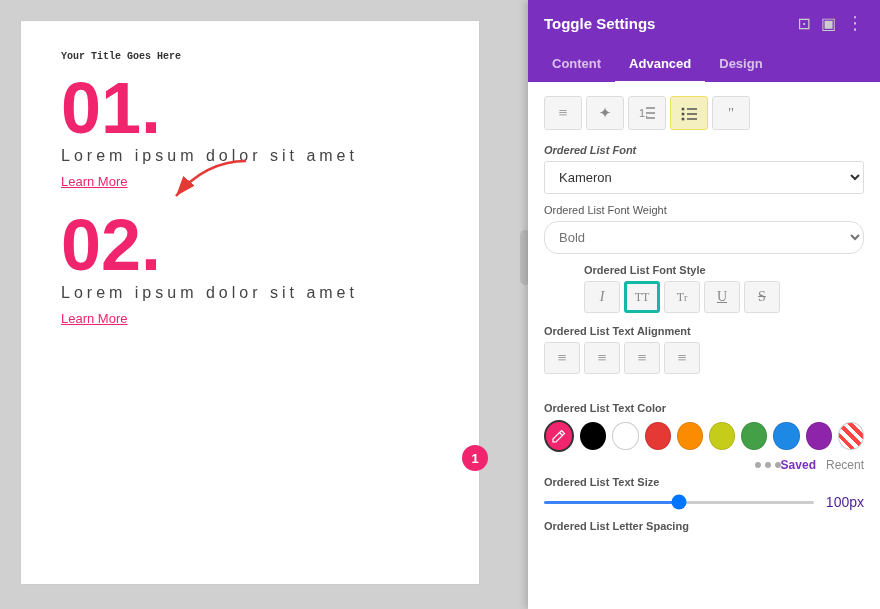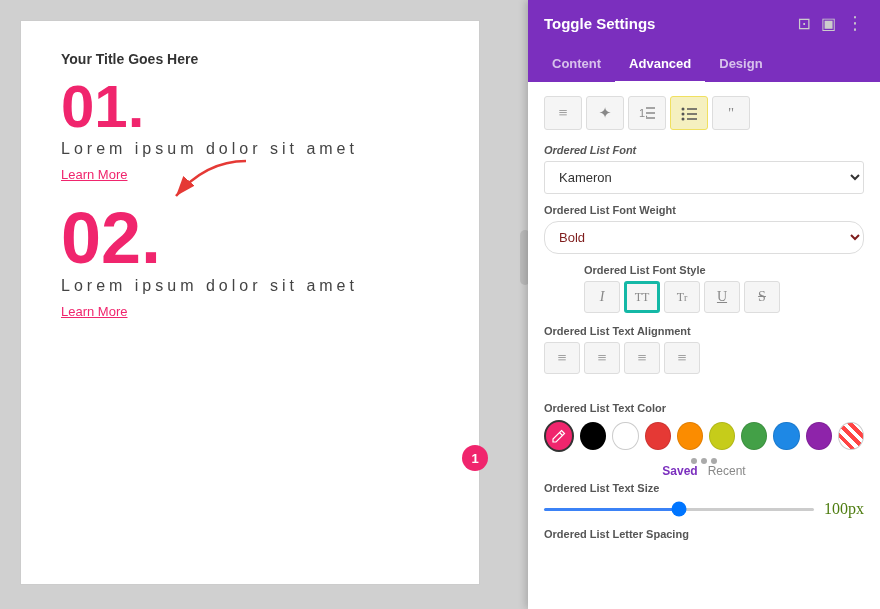--- a/index.html
+++ b/index.html
@@ -4,24 +4,24 @@
   <style>
     * { box-sizing: border-box; margin: 0; padding: 0; }
     body { font-family: 'Georgia', serif; background: #e0e0e0; width: 880px; height: 609px; overflow: hidden; display: flex; }
   </style>
 </head>
 <body>
 
 <div style="position:relative; width:880px; height:609px; background:#d0d0d0;">
 
   <div style="position:absolute; left:20px; top:20px; width:460px; height:565px; background:#fff; border:1px solid #ccc; padding:30px 40px; overflow:hidden;">
-    <div style="font-family:Liberation Sans, sans-serif;font-size:14px;font-weight:bold;color:#333;margin-bottom:10px;">Your Title Goes Here</div>
+    <div style="font-family:Liberation Mono, monospace;font-size:10px;font-weight:bold;color:#333;margin-bottom:10px;">Your Title Goes Here</div>
 
     <div style="margin-bottom:20px;">
-      <div style="font-size:60px;font-weight:bold;color:#f0256d;font-family:Arial,sans-serif;line-height:1;margin-bottom:0;">01.</div>
+      <div style="font-size:72px;font-weight:bold;color:#f0256d;font-family:Arial,sans-serif;line-height:1;margin-bottom:0;">01.</div>
       <div style="font-family:Arial,sans-serif;font-size:16px;color:#444;letter-spacing:4px;line-height:1.5;margin-bottom:6px;">Lorem ipsum dolor sit amet</div>
       <div style="color:#f0256d;font-size:13px;text-decoration:underline;cursor:pointer;font-family:Arial,sans-serif;">Learn More</div>
     </div>
 
     <div style="margin-bottom:20px;">
       <div style="font-size:72px;font-weight:bold;color:#f0256d;font-family:Arial,sans-serif;line-height:1;margin-bottom:0;">02.</div>
       <div style="font-family:Arial,sans-serif;font-size:16px;color:#444;letter-spacing:4px;line-height:1.5;margin-bottom:6px;">Lorem ipsum dolor sit amet</div>
       <div style="color:#f0256d;font-size:13px;text-decoration:underline;cursor:pointer;font-family:Arial,sans-serif;">Learn More</div>
     </div>
 
@@ -87,22 +87,22 @@
       <div style="margin-bottom:10px;">
         <div style="font-family:Arial,sans-serif;font-size:11px;color:#555;margin-bottom:5px;font-weight:600;font-style:italic;">Ordered List Font</div>
         <select style="width:100%;padding:7px 10px;border:1px solid #ddd;border-radius:3px;font-family:Arial,sans-serif;font-size:13px;color:#333;background:#fff;cursor:pointer;">
           <option>Kameron</option>
           <option>Arial</option>
           <option>Georgia</option>
         </select>
       </div>
 
       <div style="margin-bottom:10px;">
-        <div style="font-family:Arial,sans-serif;font-size:11px;color:#555;margin-bottom:5px;font-weight:700;">Ordered List Font Weight</div>
-        <select style="width:100%;padding:7px 10px;border:1px solid #ddd;border-radius:14px;font-family:Arial,sans-serif;font-size:13px;color:#7f1d1d;background:#fff;cursor:pointer;">
+        <div style="font-family:Arial,sans-serif;font-size:11px;color:#555;margin-bottom:5px;font-weight:400;">Ordered List Font Weight</div>
+        <select style="width:100%;padding:7px 10px;border:1px solid #ddd;border-radius:14px;font-family:Arial,sans-serif;font-size:13px;color:#737373;background:#fff;cursor:pointer;">
           <option>Bold</option>
           <option>Normal</option>
           <option>Light</option>
         </select>
       </div>
 
       <div style="margin-bottom:12px;margin-left:40px;">
         <div style="font-family:Arial,sans-serif;font-size:11px;color:#555;margin-bottom:5px;font-weight:600;">Ordered List Font Style</div>
         <div style="display:flex;gap:4px;">
           <div style="width:36px;height:32px;border:1px solid #ddd;background:#f5f5f5;display:flex;align-items:center;justify-content:center;cursor:pointer;border-radius:3px;font-style:italic;font-size:14px;color:#888;">I</div>
@@ -139,38 +139,38 @@
           <div style="width:28px;height:28px;border-radius:50%;background:#e53935;cursor:pointer;border:1px solid rgba(0,0,0,0.1);"></div>
           <div style="width:28px;height:28px;border-radius:50%;background:#fb8c00;cursor:pointer;border:1px solid rgba(0,0,0,0.1);"></div>
           <div style="width:28px;height:28px;border-radius:50%;background:#c6cc1a;cursor:pointer;border:1px solid rgba(0,0,0,0.1);"></div>
           <div style="width:28px;height:28px;border-radius:50%;background:#43a047;cursor:pointer;border:1px solid rgba(0,0,0,0.1);"></div>
           <div style="width:28px;height:28px;border-radius:50%;background:#1e88e5;cursor:pointer;border:1px solid rgba(0,0,0,0.1);"></div>
           <div style="width:28px;height:28px;border-radius:50%;background:#8e24aa;cursor:pointer;border:1px solid rgba(0,0,0,0.1);"></div>
 
           <div style="width:28px;height:28px;border-radius:50%;background:repeating-linear-gradient(45deg,#f44 0px,#f44 4px,#fff 4px,#fff 8px);cursor:pointer;border:1px solid #ccc;"></div>
         </div>
 
-        <div style="display:flex;justify-content:flex-end;align-items:center;margin-top:6px;margin-bottom:4px;flex-direction:column;">
+        <div style="display:flex;justify-content:flex-end;align-items:center;margin-top:6px;margin-bottom:4px;">
           <div style="display:flex;gap:4px;align-items:center;">
             <div style="width:6px;height:6px;border-radius:50%;background:#aaa;cursor:pointer;"></div>
             <div style="width:6px;height:6px;border-radius:50%;background:#aaa;cursor:pointer;"></div>
             <div style="width:6px;height:6px;border-radius:50%;background:#aaa;cursor:pointer;"></div>
           </div>
           <div style="display:flex;gap:10px;">
             <span style="color:#7b2fbe;font-family:Arial,sans-serif;font-size:12px;font-weight:bold;cursor:pointer;">Saved</span>
             <span style="color:#888;font-family:Arial,sans-serif;font-size:12px;cursor:pointer;">Recent</span>
           </div>
         </div>
       </div>
 
       <div style="margin-bottom:10px;">
         <div style="font-family:Arial,sans-serif;font-size:11px;color:#555;margin-bottom:6px;font-weight:600;">Ordered List Text Size</div>
         <div style="display:flex;align-items:center;gap:10px;">
           <input type="range" min="0" max="200" value="100" style="flex: 1 1 0%; appearance: none; height: 3px; background: linear-gradient(to right, rgb(59, 130, 246) 0%, rgb(59, 130, 246) 50%, rgb(204, 204, 204) 50%, rgb(204, 204, 204) 100%); border-radius: 2px; outline: none; cursor: pointer;">
-          <span style="font-family:Liberation Serif, serif;font-size:16px;color:#4d7c0f;min-width:40px;text-align:right;">100px</span>
+          <span style="font-family:Liberation Sans, sans-serif;font-size:14px;color:#4c1d95;min-width:40px;text-align:right;">100px</span>
         </div>
       </div>
 
       <div>
         <div style="font-family:Arial,sans-serif;font-size:11px;color:#555;margin-bottom:5px;font-weight:600;">Ordered List Letter Spacing</div>
       </div>
 
     </div>
   </div>
 

